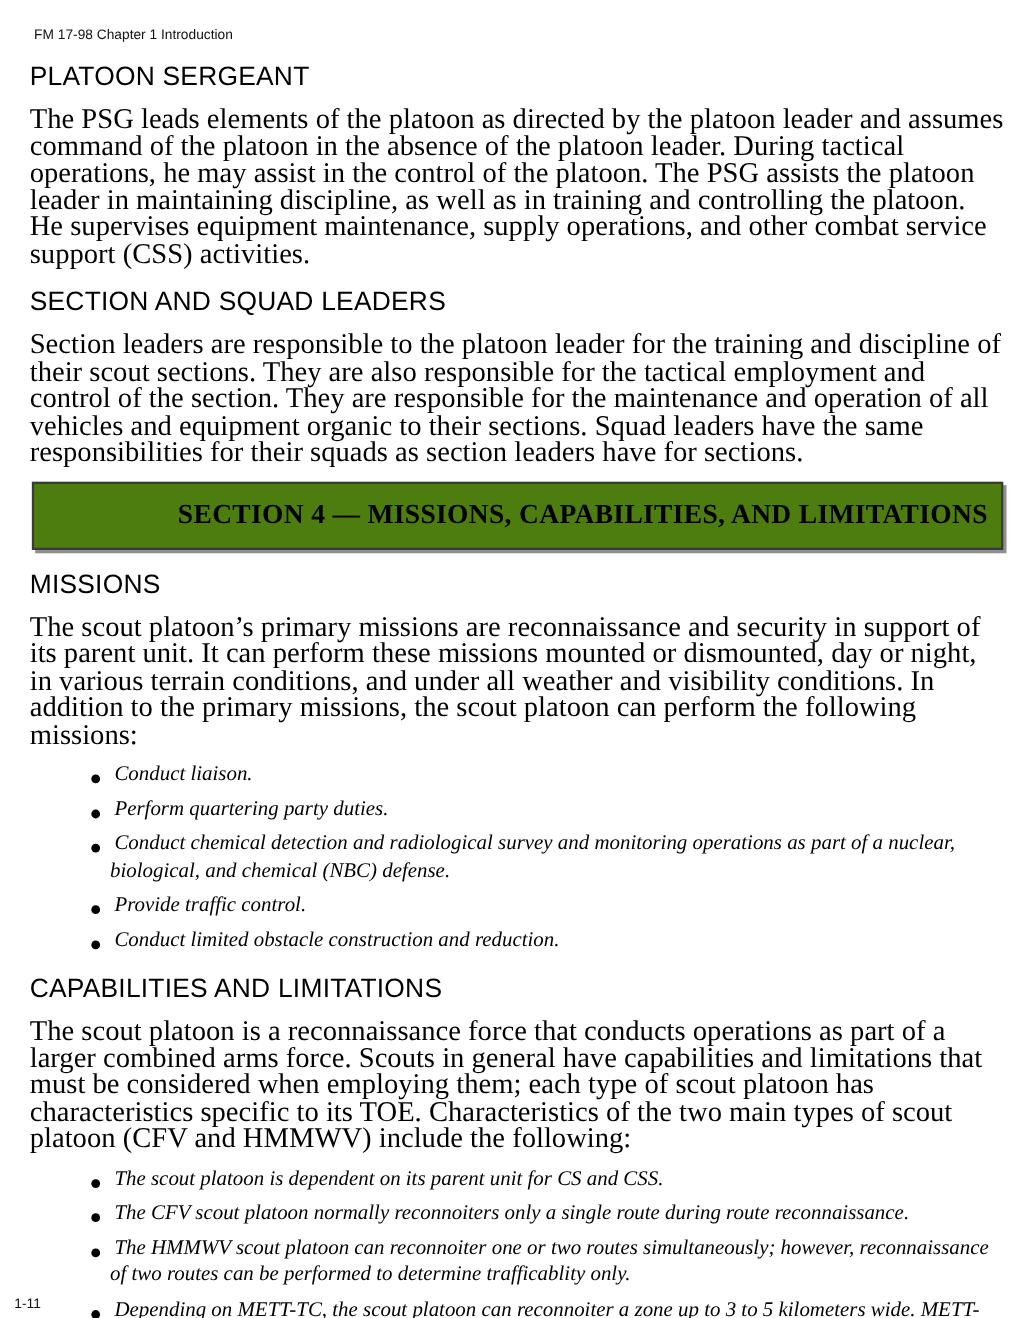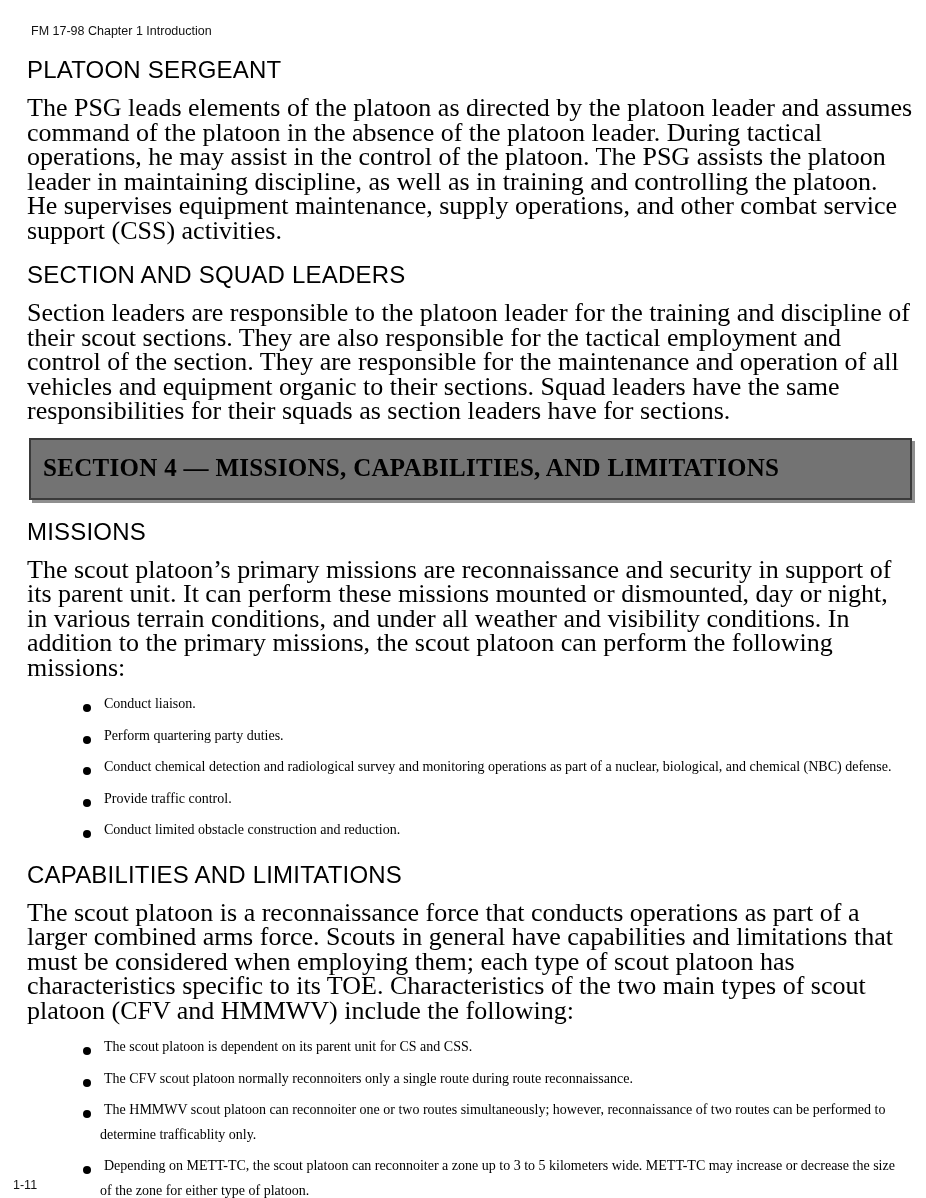--- a/index.html
+++ b/index.html
@@ -31,46 +31,47 @@
     color: #000;
   }
   p.body-text {
     font-size: 26px;
     line-height: 24.5px;
     margin: 0 0 12px 0;
     color: #000;
   }
   .banner {
     margin: 14px 2px 18px 2px;
-    background: #737373;
+    background: #4d7c0f;
     border: 2px solid #3a3a3a;
     box-shadow: 3px 3px 0 #8f8f8f;
-    text-align: left;
+    text-align: right;
     padding: 10px 8px 12px 8px;
   }
   .banner-title {
     font-family: "Liberation Serif", serif;
     font-weight: bold;
     font-size: 25px;
     line-height: 28px;
     letter-spacing: 0.3px;
     color: #000;
   }
   ul.bullet-list {
     list-style: none;
     margin: 2px 0 8px 48px;
     padding: 0;
   }
   li.bullet-item {
     position: relative;
     padding-left: 21px;
-    font-size: 14px;
+    font-size: 19px;
     line-height: 24.5px;
     margin-bottom: 7px;
     max-width: 820px;
+    font-style: italic;
   }
   .bullet-dot {
     position: absolute;
     left: 0;
     top: 8px;
     width: 8px;
     height: 8px;
     border-radius: 50%;
     background: #000;
   }

